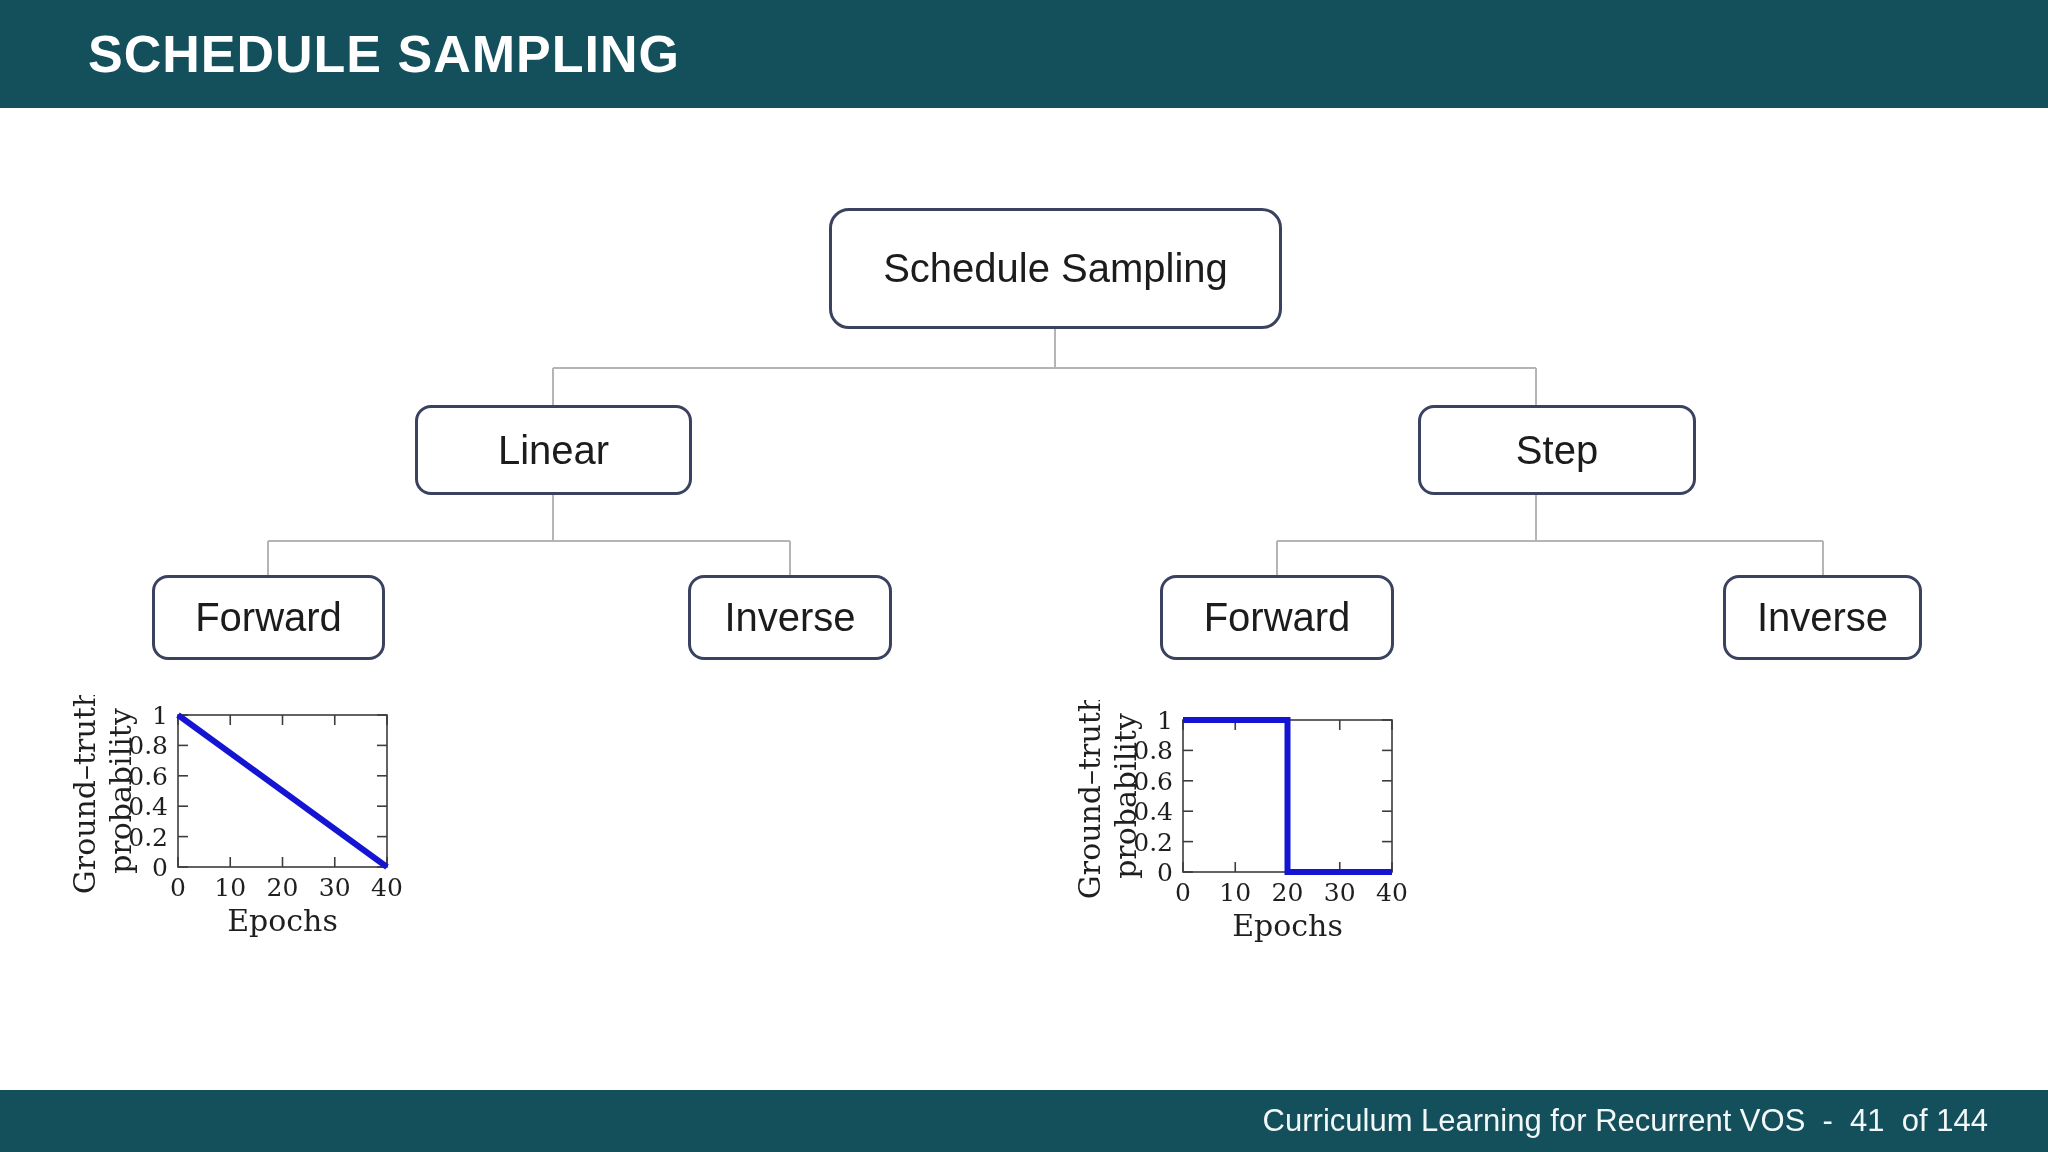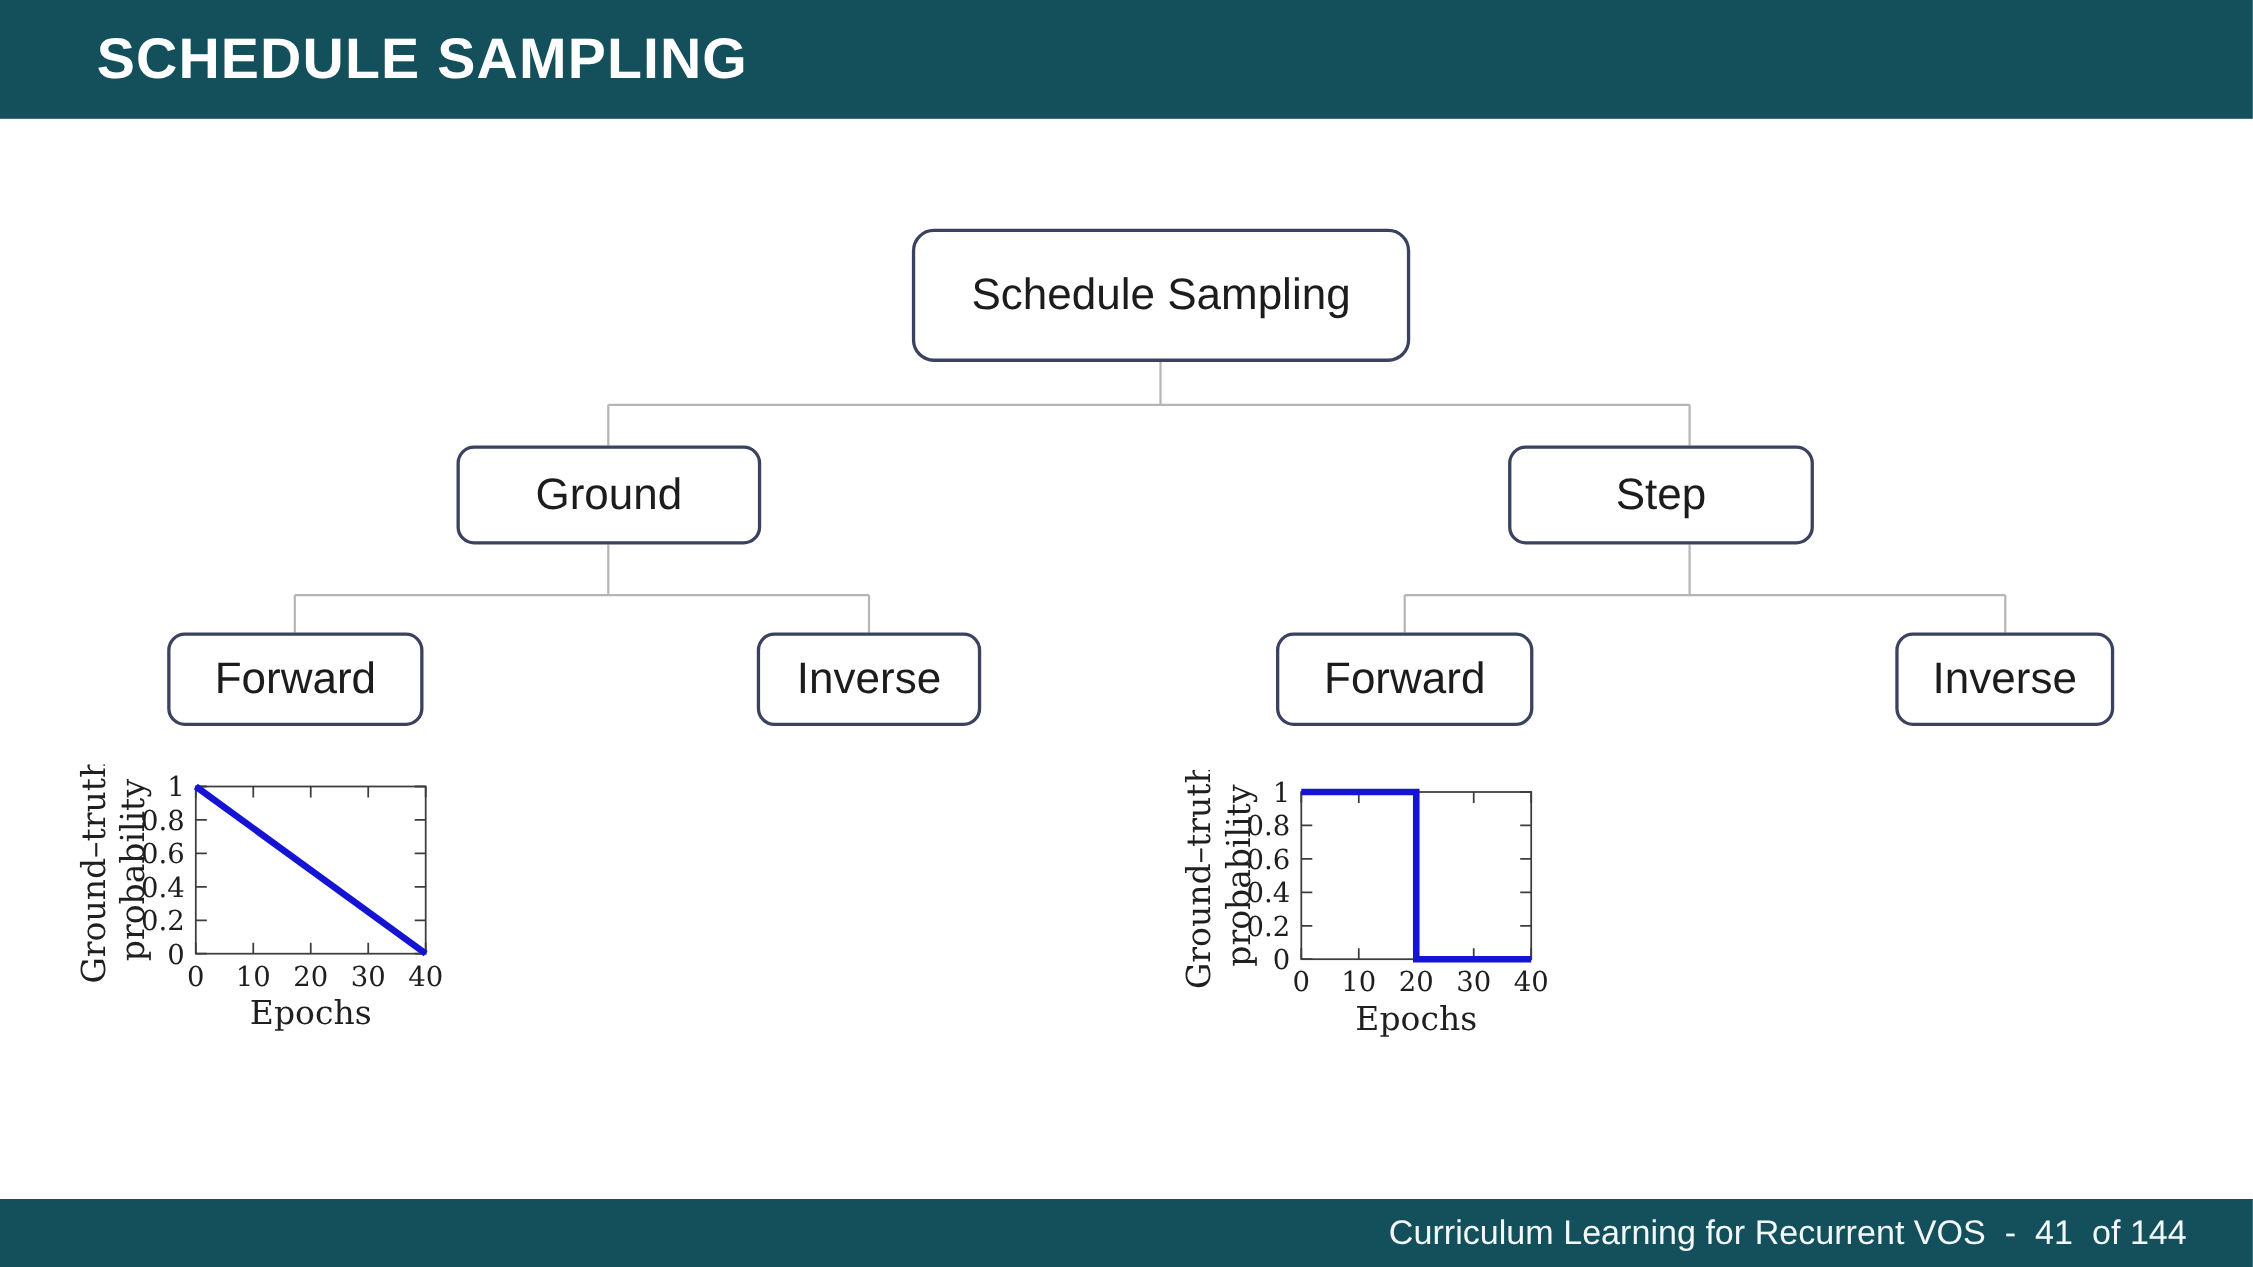--- a/index.html
+++ b/index.html
@@ -12,21 +12,21 @@
   #slide-title{color:#ffffff;font-size:52px;font-weight:700;letter-spacing:1px;}
   #footer-bar{top:1090px;height:62px;display:flex;align-items:center;justify-content:flex-end;padding-right:60px;box-sizing:border-box;}
   #footer-text{color:#f2f7f7;font-size:31px;white-space:pre;text-align:right;}
   .node{
     position:absolute;background:#ffffff;border:3px solid var(--box-border,#3a4260);
     border-radius:16px;display:flex;align-items:center;justify-content:center;
     color:#1c1c1c;font-size:40px;box-sizing:border-box;
   }
   #node-root{left:829px;top:208px;width:453px;height:121px;border-radius:20px;}
   #node-linear{left:415px;top:405px;width:277px;height:90px;}
-  #node-step{left:1371px;top:405px;width:278px;height:90px;}
+  #node-step{left:1418px;top:405px;width:278px;height:90px;}
   #node-forward-linear{left:152px;top:575px;width:233px;height:85px;}
   #node-inverse-linear{left:688px;top:575px;width:204px;height:85px;}
   #node-forward-step{left:1160px;top:575px;width:234px;height:85px;}
   #node-inverse-step{left:1723px;top:575px;width:199px;height:85px;}
   #connector-layer{position:absolute;left:0;top:0;pointer-events:none;}
   .plot{position:absolute;}
   .plot text{font-family:"DejaVu Serif","Liberation Serif",serif;font-size:25px;fill:#1f1f1f;}
   .plot .axis-label{font-size:30px;}
   #plot-linear-forward{left:50px;top:695px;}
   #plot-step-forward{left:1055px;top:700px;}
@@ -41,21 +41,21 @@
 <svg id="connector-layer" width="2048" height="1152">
   <path d="M1055 329 V368 M553 368 H1536 M553 368 V405 M1536 368 V405
            M553 495 V541 M268 541 H790 M268 541 V575 M790 541 V575
            M1536 495 V541 M1277 541 H1823 M1277 541 V575 M1823 541 V575" fill="none" stroke="#b5b5b5" stroke-width="2"></path>
 </svg>
 
 <div class="node" id="node-root">
   <span>Schedule Sampling</span>
 </div>
 <div class="node" id="node-linear">
-  <span>Ground</span>
+  <span>Linear</span>
 </div>
 <div class="node" id="node-step">
   <span>Step</span>
 </div>
 <div class="node" id="node-forward-linear">
   <span>Forward</span>
 </div>
 <div class="node" id="node-inverse-linear">
   <span>Inverse</span>
 </div>

